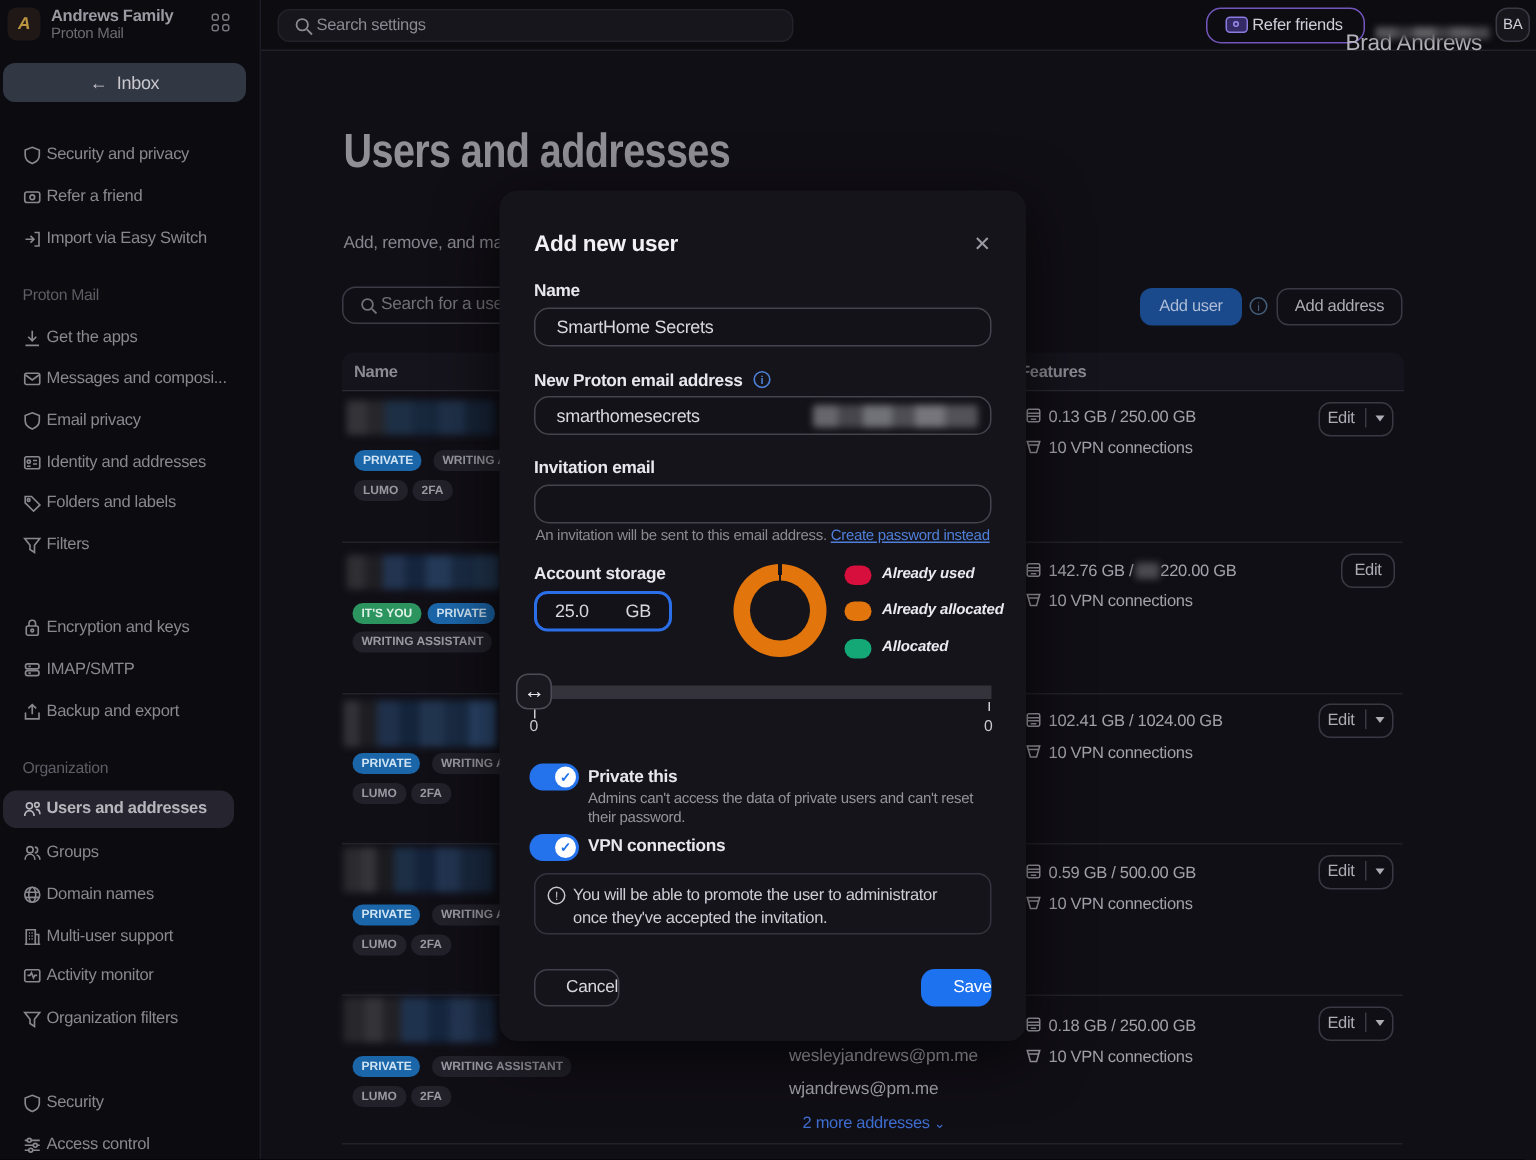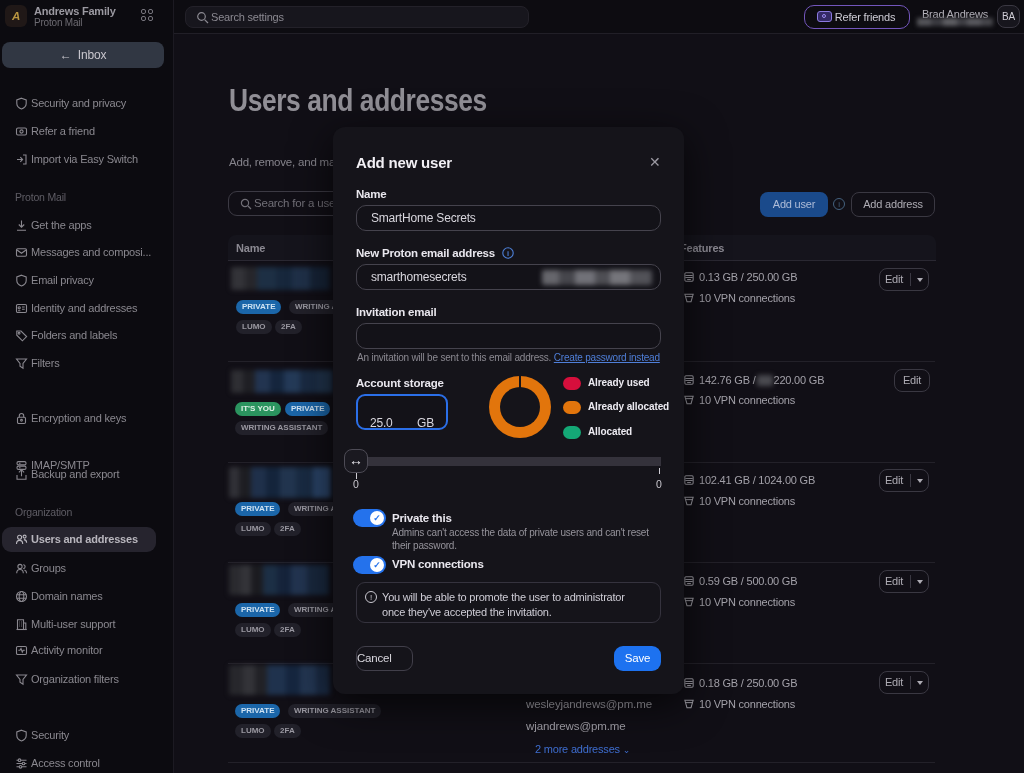--- a/index.html
+++ b/index.html
@@ -8,21 +8,21 @@
   font-family:"Liberation Sans",sans-serif;background:#110f16;letter-spacing:-0.2px;}
 .abs{position:absolute;}
 
 
 #topbar{position:absolute;left:174px;top:0;width:850px;height:34px;background:#0d0c11;border-bottom:1px solid #211f27;}
 #tsearch{position:absolute;left:11px;top:6px;width:344px;height:22px;background:#17161d;border:1px solid #232129;border-radius:8px;color:#8b8991;font-size:11px;line-height:20px;padding-left:25px;}
 #tsearch svg{position:absolute;left:10px;top:4px;}
 #refer{position:absolute;left:630px;top:5px;width:106px;height:24px;border:1px solid #7356bc;border-radius:10px;color:#cfcdd6;font-size:11px;line-height:22px;text-align:center;padding-left:16px;}
 #refer .ic{position:absolute;left:12px;top:5px;width:15px;height:11px;border:1.3px solid #8b7ae0;border-radius:3px;background:#342a66;}
 #refer .ic i{position:absolute;left:4px;top:2px;width:4px;height:4px;border:1px solid #9d8cf0;border-radius:50%;}
-#uname{position:absolute;right:36px;top:8px;color:#b5b3bb;font-size:11px;text-align:right;}
+#uname{position:absolute;right:36px;top:20px;color:#b5b3bb;font-size:15px;text-align:right;}
 #ublur{position:absolute;right:31px;top:18px;width:76px;height:8px;filter:blur(2.2px);
  background:linear-gradient(90deg,#55555a 0 18%,#3c3c41 18% 34%,#606064 34% 52%,#404045 52% 66%,#5a5a5f 66% 84%,#47474c 84%);}
 #avatar{position:absolute;right:4px;top:5px;width:23px;height:23px;border:1px solid #3a3842;border-radius:8px;background:#17161d;color:#d0ced6;font-size:10px;line-height:22px;text-align:center;}
 
 
 #sidebar{position:absolute;left:0;top:0;width:174px;height:773px;background:#0c0b10;border-right:1px solid #1c1a22;}
 #logo{position:absolute;left:5px;top:5px;width:22px;height:22px;border-radius:6px;background:#201817;color:#b99540;font-weight:bold;font-style:italic;font-size:11.5px;text-align:center;line-height:22px;}
 #orgname{position:absolute;left:34px;top:5px;color:#9b99a1;font-size:11px;font-weight:bold;}
 #orgsub{position:absolute;left:34px;top:17px;color:#6d6b72;font-size:10px;}
 #appgrid{position:absolute;left:141px;top:9px;width:14px;height:14px;}
@@ -61,40 +61,40 @@
 #morelnk{position:absolute;left:394px;top:708px;color:#3f6ed0;font-size:11px;}
 
 
 #modal{position:absolute;left:333px;top:127px;width:351px;height:567px;background:#15141a;border-radius:12px;box-shadow:0 10px 40px rgba(0,0,0,0.7);}
 #modal .ttl{position:absolute;left:23px;top:27px;font-size:15px;font-weight:bold;color:#f2f0f5;}
 #modal .x{position:absolute;left:316px;top:27px;font-size:14px;color:#9b99a2;}
 .mlabel{position:absolute;left:23px;font-size:11.5px;font-weight:bold;color:#e9e7ee;}
 .minput{position:absolute;left:23px;width:305px;height:26px;border:1px solid #45434d;border-radius:10px;background:#131218;color:#d9d7de;font-size:12px;line-height:24px;padding-left:14px;}
 #mhelp{position:absolute;left:24px;top:225px;font-size:10px;color:#8b8991;}
 #mhelp a{color:#4f7fd9;text-decoration:underline;}
-#stor{position:absolute;left:23px;top:267px;width:92px;height:27px;border:2px solid #2b6fe8;border-radius:9px;background:#131218;color:#d9d7de;font-size:12px;line-height:23px;padding:16px 12px;}
+#stor{position:absolute;left:23px;top:267px;width:92px;height:27px;border:2px solid #2b6fe8;border-radius:9px;background:#131218;color:#d9d7de;font-size:12px;line-height:23px;padding:0 12px;}
 #stor .gb{float:right;}
 #donut{position:absolute;left:156px;top:249px;width:62px;height:62px;border-radius:50%;
  background:conic-gradient(#15141a 0deg 2.4deg,#e2750c 2.4deg 357.6deg,#15141a 357.6deg 360deg);}
 #donut:after{content:"";position:absolute;left:11px;top:11px;width:40px;height:40px;border-radius:50%;background:#15141a;}
 .sw{position:absolute;left:230px;width:18px;height:13px;border-radius:6.5px;}
-.swl{position:absolute;left:255px;font-size:10px;font-weight:bold;color:#eceaf1;letter-spacing:-0.1px;}
+.swl{position:absolute;left:255px;font-size:10px;font-weight:bold;color:#eceaf1;letter-spacing:-0.1px;font-style:italic;}
 #handle{position:absolute;left:11px;top:322px;width:24px;height:24px;border:1px solid #4d4b55;border-radius:8px;background:#1a1920;color:#e8e6ed;text-align:center;font-size:14px;line-height:21px;}
 #track{position:absolute;left:35px;top:330px;width:293px;height:9px;background:#34323b;}
 .tick{position:absolute;width:1px;height:6px;background:#cfcdd4;}
 .zl{position:absolute;font-size:10.5px;color:#c9c7ce;}
 .tg{position:absolute;left:20px;width:33px;height:18px;border-radius:9px;background:#2472ec;}
 .tg .kn{position:absolute;right:2px;top:2px;width:14px;height:14px;border-radius:50%;background:#fff;color:#2472ec;font-size:9px;font-weight:bold;text-align:center;line-height:14px;}
 .tgl{position:absolute;left:59px;font-size:11.5px;font-weight:bold;color:#e9e7ee;}
 .tgd{position:absolute;left:59px;font-size:10px;color:#95939b;line-height:13px;}
 #infobox{position:absolute;left:23px;top:455px;width:305px;height:41px;border:1px solid #35333e;border-radius:9px;}
 #infobox .ii{position:absolute;left:8px;top:8px;width:12px;height:12px;border:1.1px solid #c9c7cf;border-radius:50%;font-size:8px;color:#c9c7cf;text-align:center;line-height:12px;}
 #infobox .tx{position:absolute;left:25px;top:7px;font-size:11px;color:#cfcdd6;line-height:14.5px;}
-#cancel{position:absolute;left:23px;top:519px;width:57px;height:25px;border:1px solid #413f4a;border-radius:9px;color:#d9d7de;font-size:11.5px;text-align:left;line-height:23px;}
-#save{position:absolute;left:281px;top:519px;width:47px;height:25px;background:#1d72f0;border-radius:9px;color:#fff;font-size:11.5px;text-align:center;line-height:25px;}
+#cancel{position:absolute;left:23px;top:519px;width:57px;height:25px;border:1px solid #413f4a;border-radius:9px;color:#d9d7de;font-size:11.5px;text-align:right;line-height:23px;}
+#save{position:absolute;left:281px;top:519px;width:47px;height:25px;background:#1d72f0;border-radius:9px;color:#fff;font-size:11.5px;text-align:right;line-height:25px;}
 </style>
 </head>
 <body>
 <div id="app">
 
 <div id="content">
   <h1>Users and addresses</h1>
   <div id="desc">Add, remove, and manage users in your organization</div>
   <div id="usearch"><svg width="12" height="12" viewBox="0 0 12 12">
           <circle cx="5" cy="5" r="3.6" fill="none" stroke="#716f77" stroke-width="1.2"></circle>
@@ -196,21 +196,21 @@
         <span class="lb">Filters</span>
       </div>
   <div class="nv" style="top:405px">
         <svg width="13" height="13" viewBox="0 0 13 13" fill="none" stroke="#8a888f" stroke-width="1.1">
           <rect x="2.5" y="5.3" width="8" height="6.2" rx="1.2"></rect>
           <path d="M4.3 5.3 V3.8 C4.3 2.4 5.2 1.5 6.5 1.5 C7.8 1.5 8.7 2.4 8.7 3.8 V5.3"></path>
           <circle cx="6.5" cy="8.3" r="0.9"></circle>
         </svg>
         <span class="lb">Encryption and keys</span>
       </div>
-  <div class="nv" style="top:452px">
+  <div class="nv" style="top:433px">
         <svg width="13" height="13" viewBox="0 0 13 13" fill="none" stroke="#8a888f" stroke-width="1.1">
           <rect x="2" y="2.6" width="9" height="3.3" rx="1.4"></rect>
           <rect x="2" y="7.1" width="9" height="3.3" rx="1.4"></rect>
           <path d="M4 4.2 H5.5 M4 8.7 H5.5"></path>
         </svg>
         <span class="lb">IMAP/SMTP</span>
       </div>
   <div class="nv" style="top:461px">
         <svg width="13" height="13" viewBox="0 0 13 13" fill="none" stroke="#8a888f" stroke-width="1.1">
           <path d="M6.5 8.2 V1.8 M3.9 4.3 L6.5 1.7 L9.1 4.3"></path>

